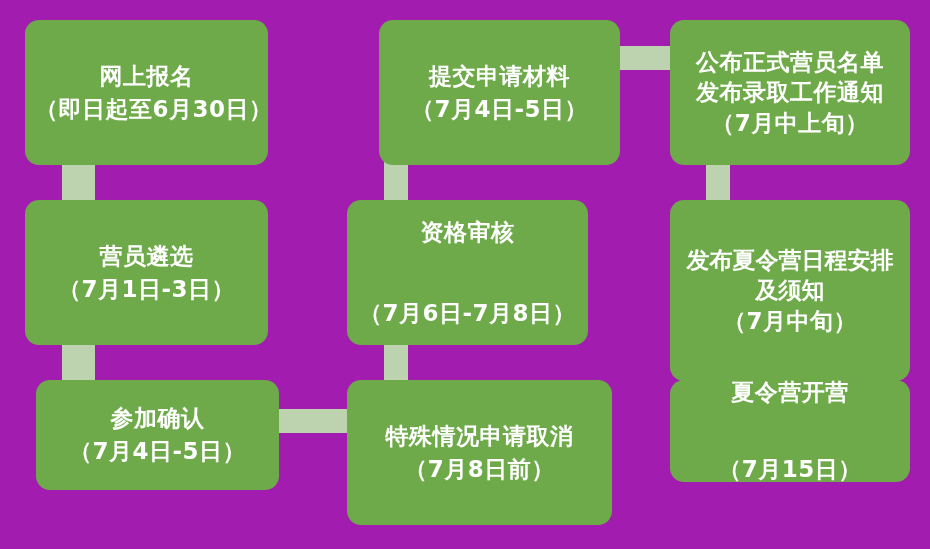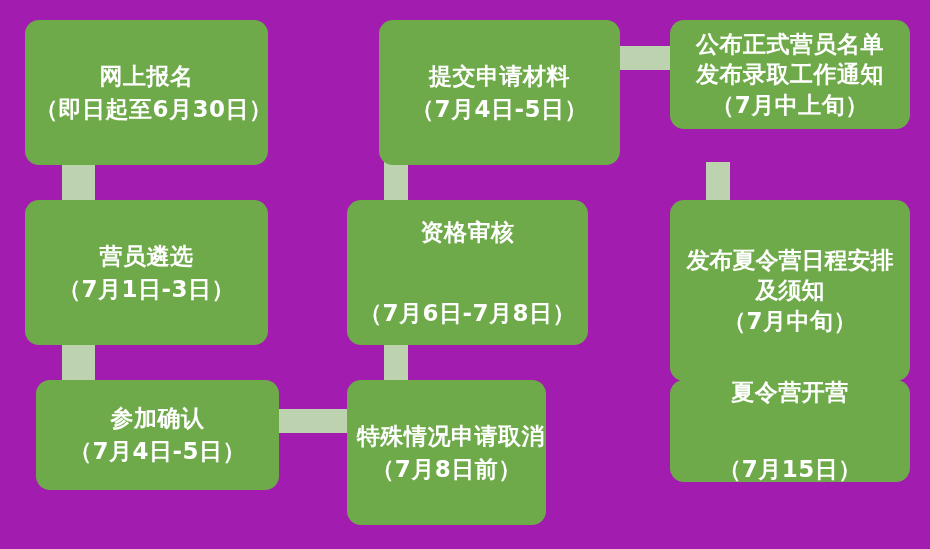--- a/index.html
+++ b/index.html
@@ -80,21 +80,21 @@
   <div class="node" style="left:25px; top:20px; width:243px; height:145px;">
     <span class="node-line">网上报名</span>
     <span class="node-line">（即日起至6月30日）</span>
   </div>
 
   <div class="node" style="left:347px; top:20px; width:241px; height:145px;margin-left:32px;">
     <span class="node-line">提交申请材料</span>
     <span class="node-line">（7月4日-5日）</span>
   </div>
 
-  <div class="node three-line" style="left:670px; top:20px; width:240px; height:109px;">
+  <div class="node three-line" style="left:670px; top:20px; width:240px; height:145px;">
     <span class="node-line">公布正式营员名单</span>
     <span class="node-line">发布录取工作通知</span>
     <span class="node-line">（7月中上旬）</span>
   </div>
 
   <div class="node" style="left:25px; top:200px; width:243px; height:145px;">
     <span class="node-line">营员遴选</span>
     <span class="node-line">（7月1日-3日）</span>
   </div>
 
@@ -106,21 +106,21 @@
   <div class="node three-line" style="left:670px; top:200px; width:240px; height:181px;">
     <span class="node-line wrap">发布夏令营日程安排及须知</span>
     <span class="node-line">（7月中旬）</span>
   </div>
 
   <div class="node" style="left:36px; top:380px; width:243px; height:110px;">
     <span class="node-line">参加确认</span>
     <span class="node-line">（7月4日-5日）</span>
   </div>
 
-  <div class="node" style="left:347px; top:380px; width:199px; height:145px;">
+  <div class="node" style="left:347px; top:380px; width:265px; height:145px;">
     <span class="node-line">特殊情况申请取消</span>
     <span class="node-line">（7月8日前）</span>
   </div>
 
   <div class="node" style="left:670px; top:380px; width:240px; height:102px;gap:44px;">
     <span class="node-line">夏令营开营</span>
     <span class="node-line">（7月15日）</span>
   </div>
 
 </div>

